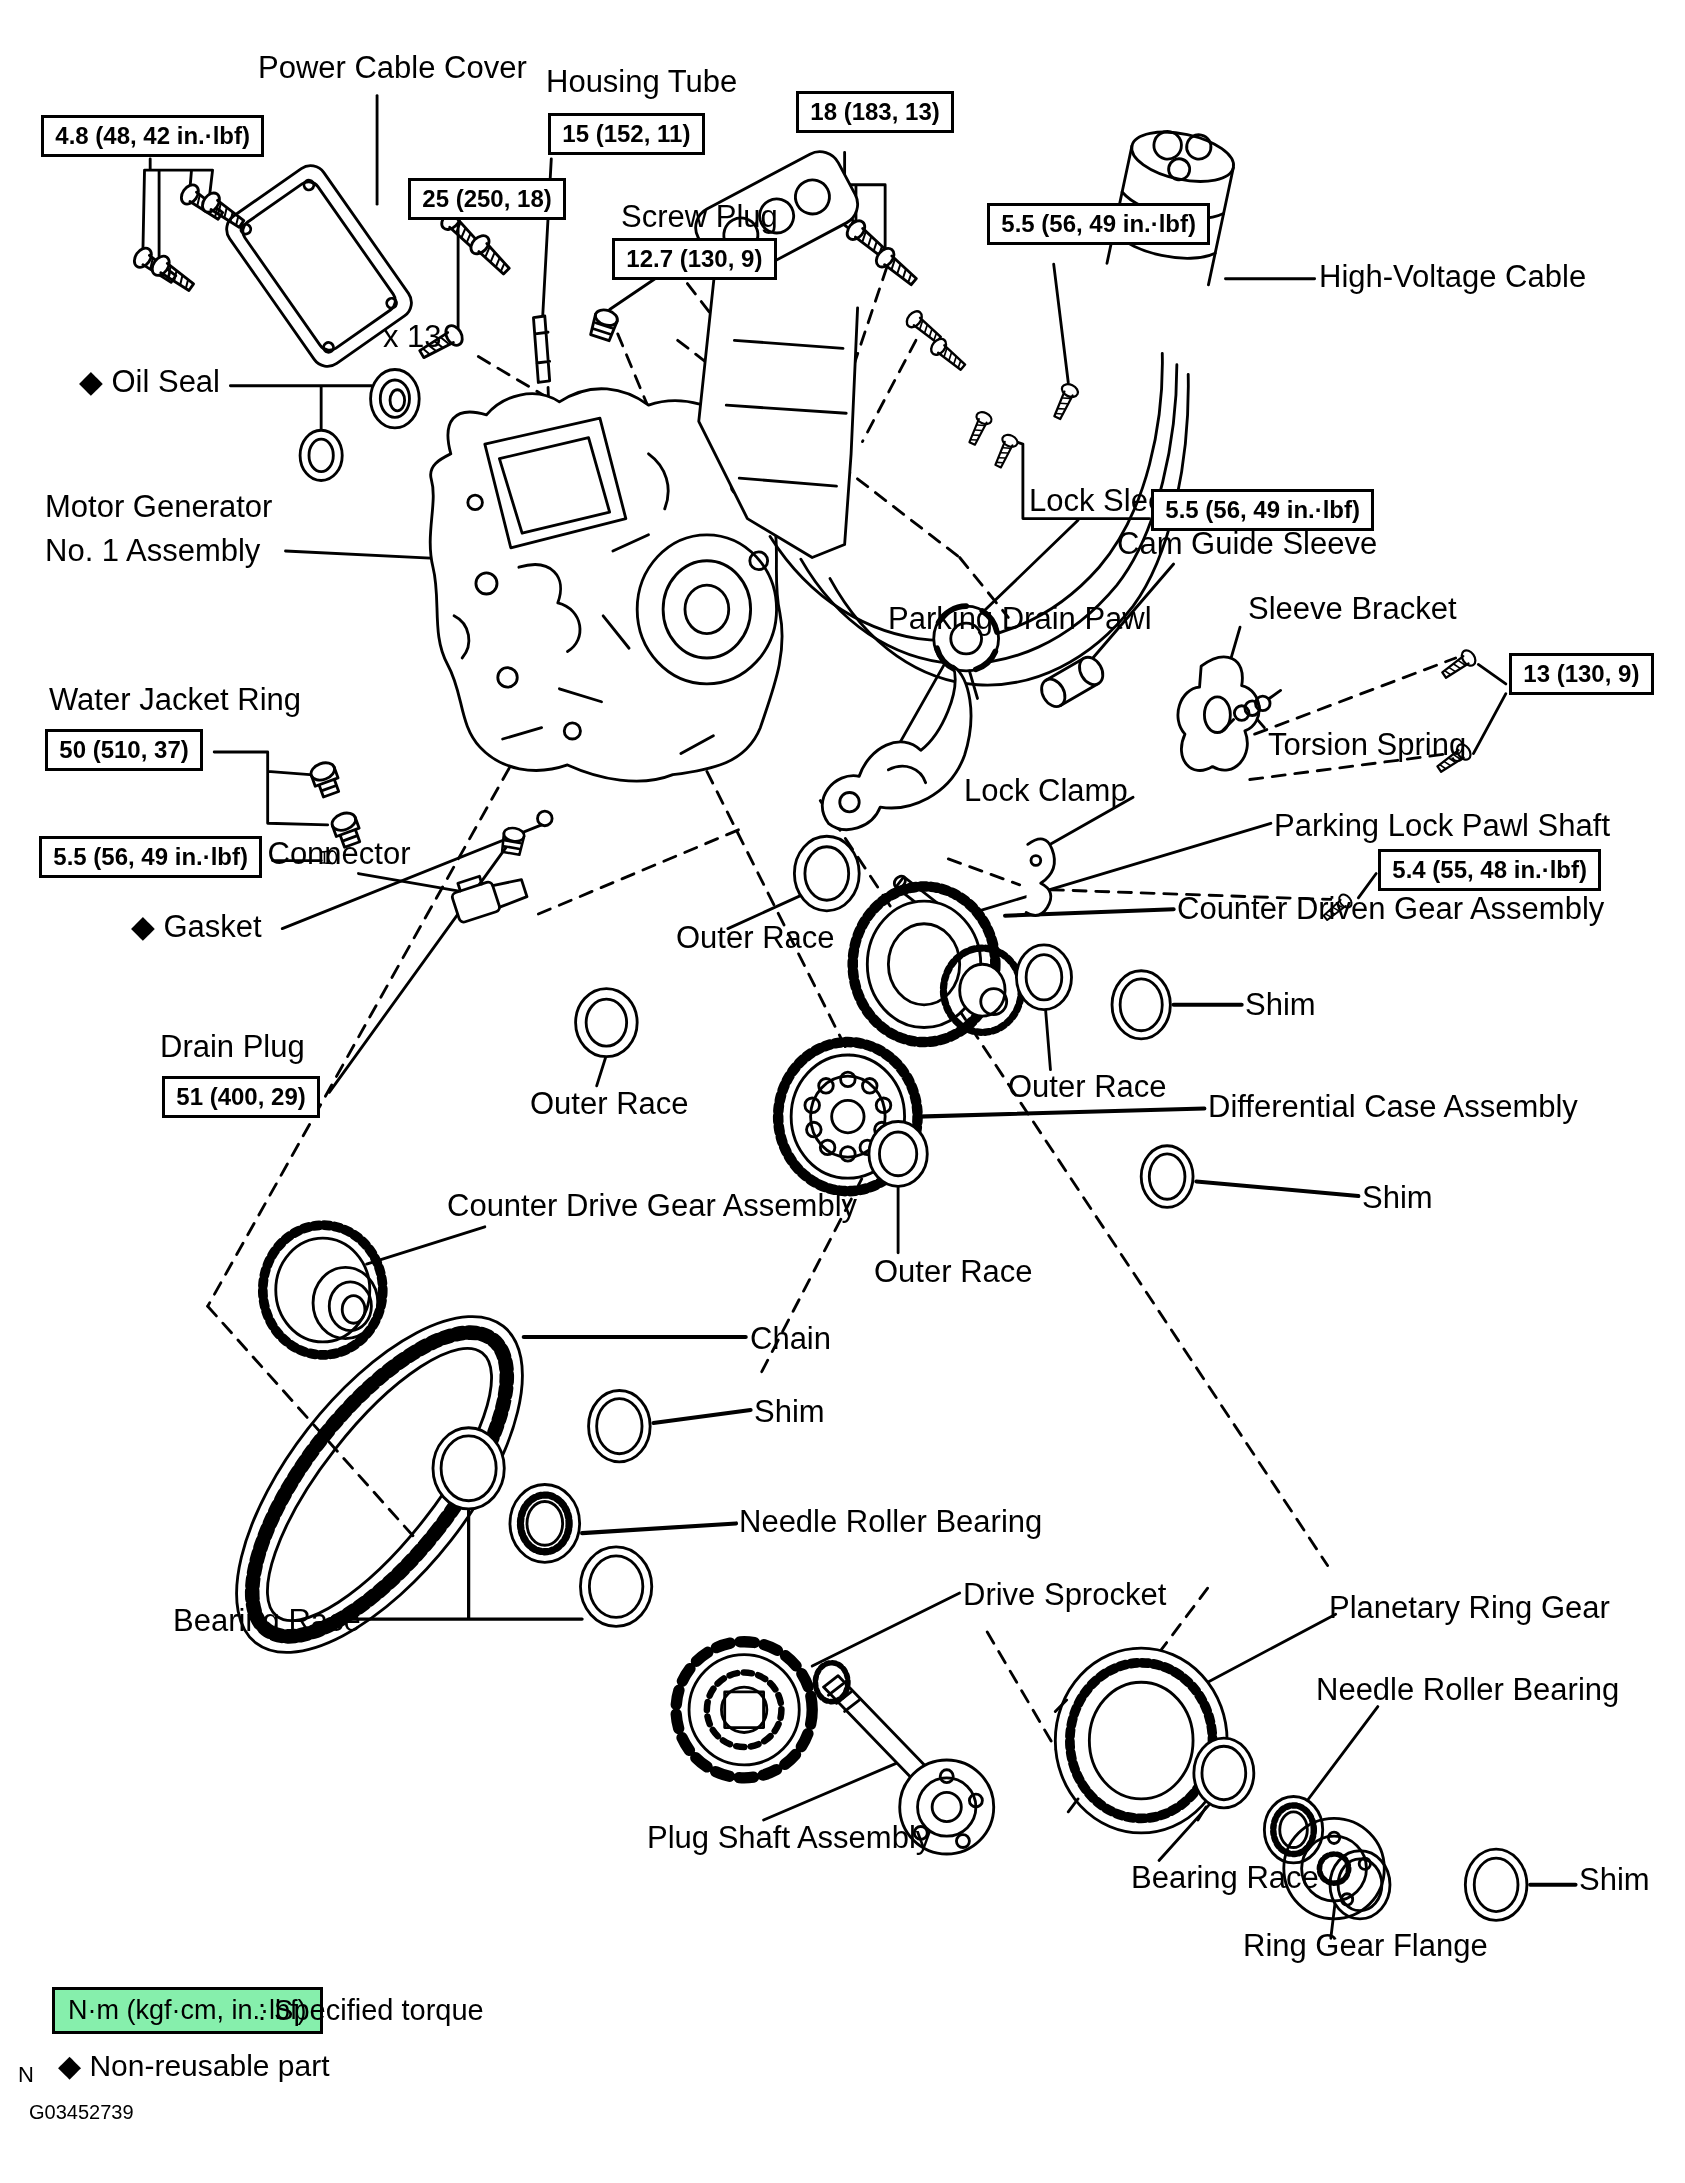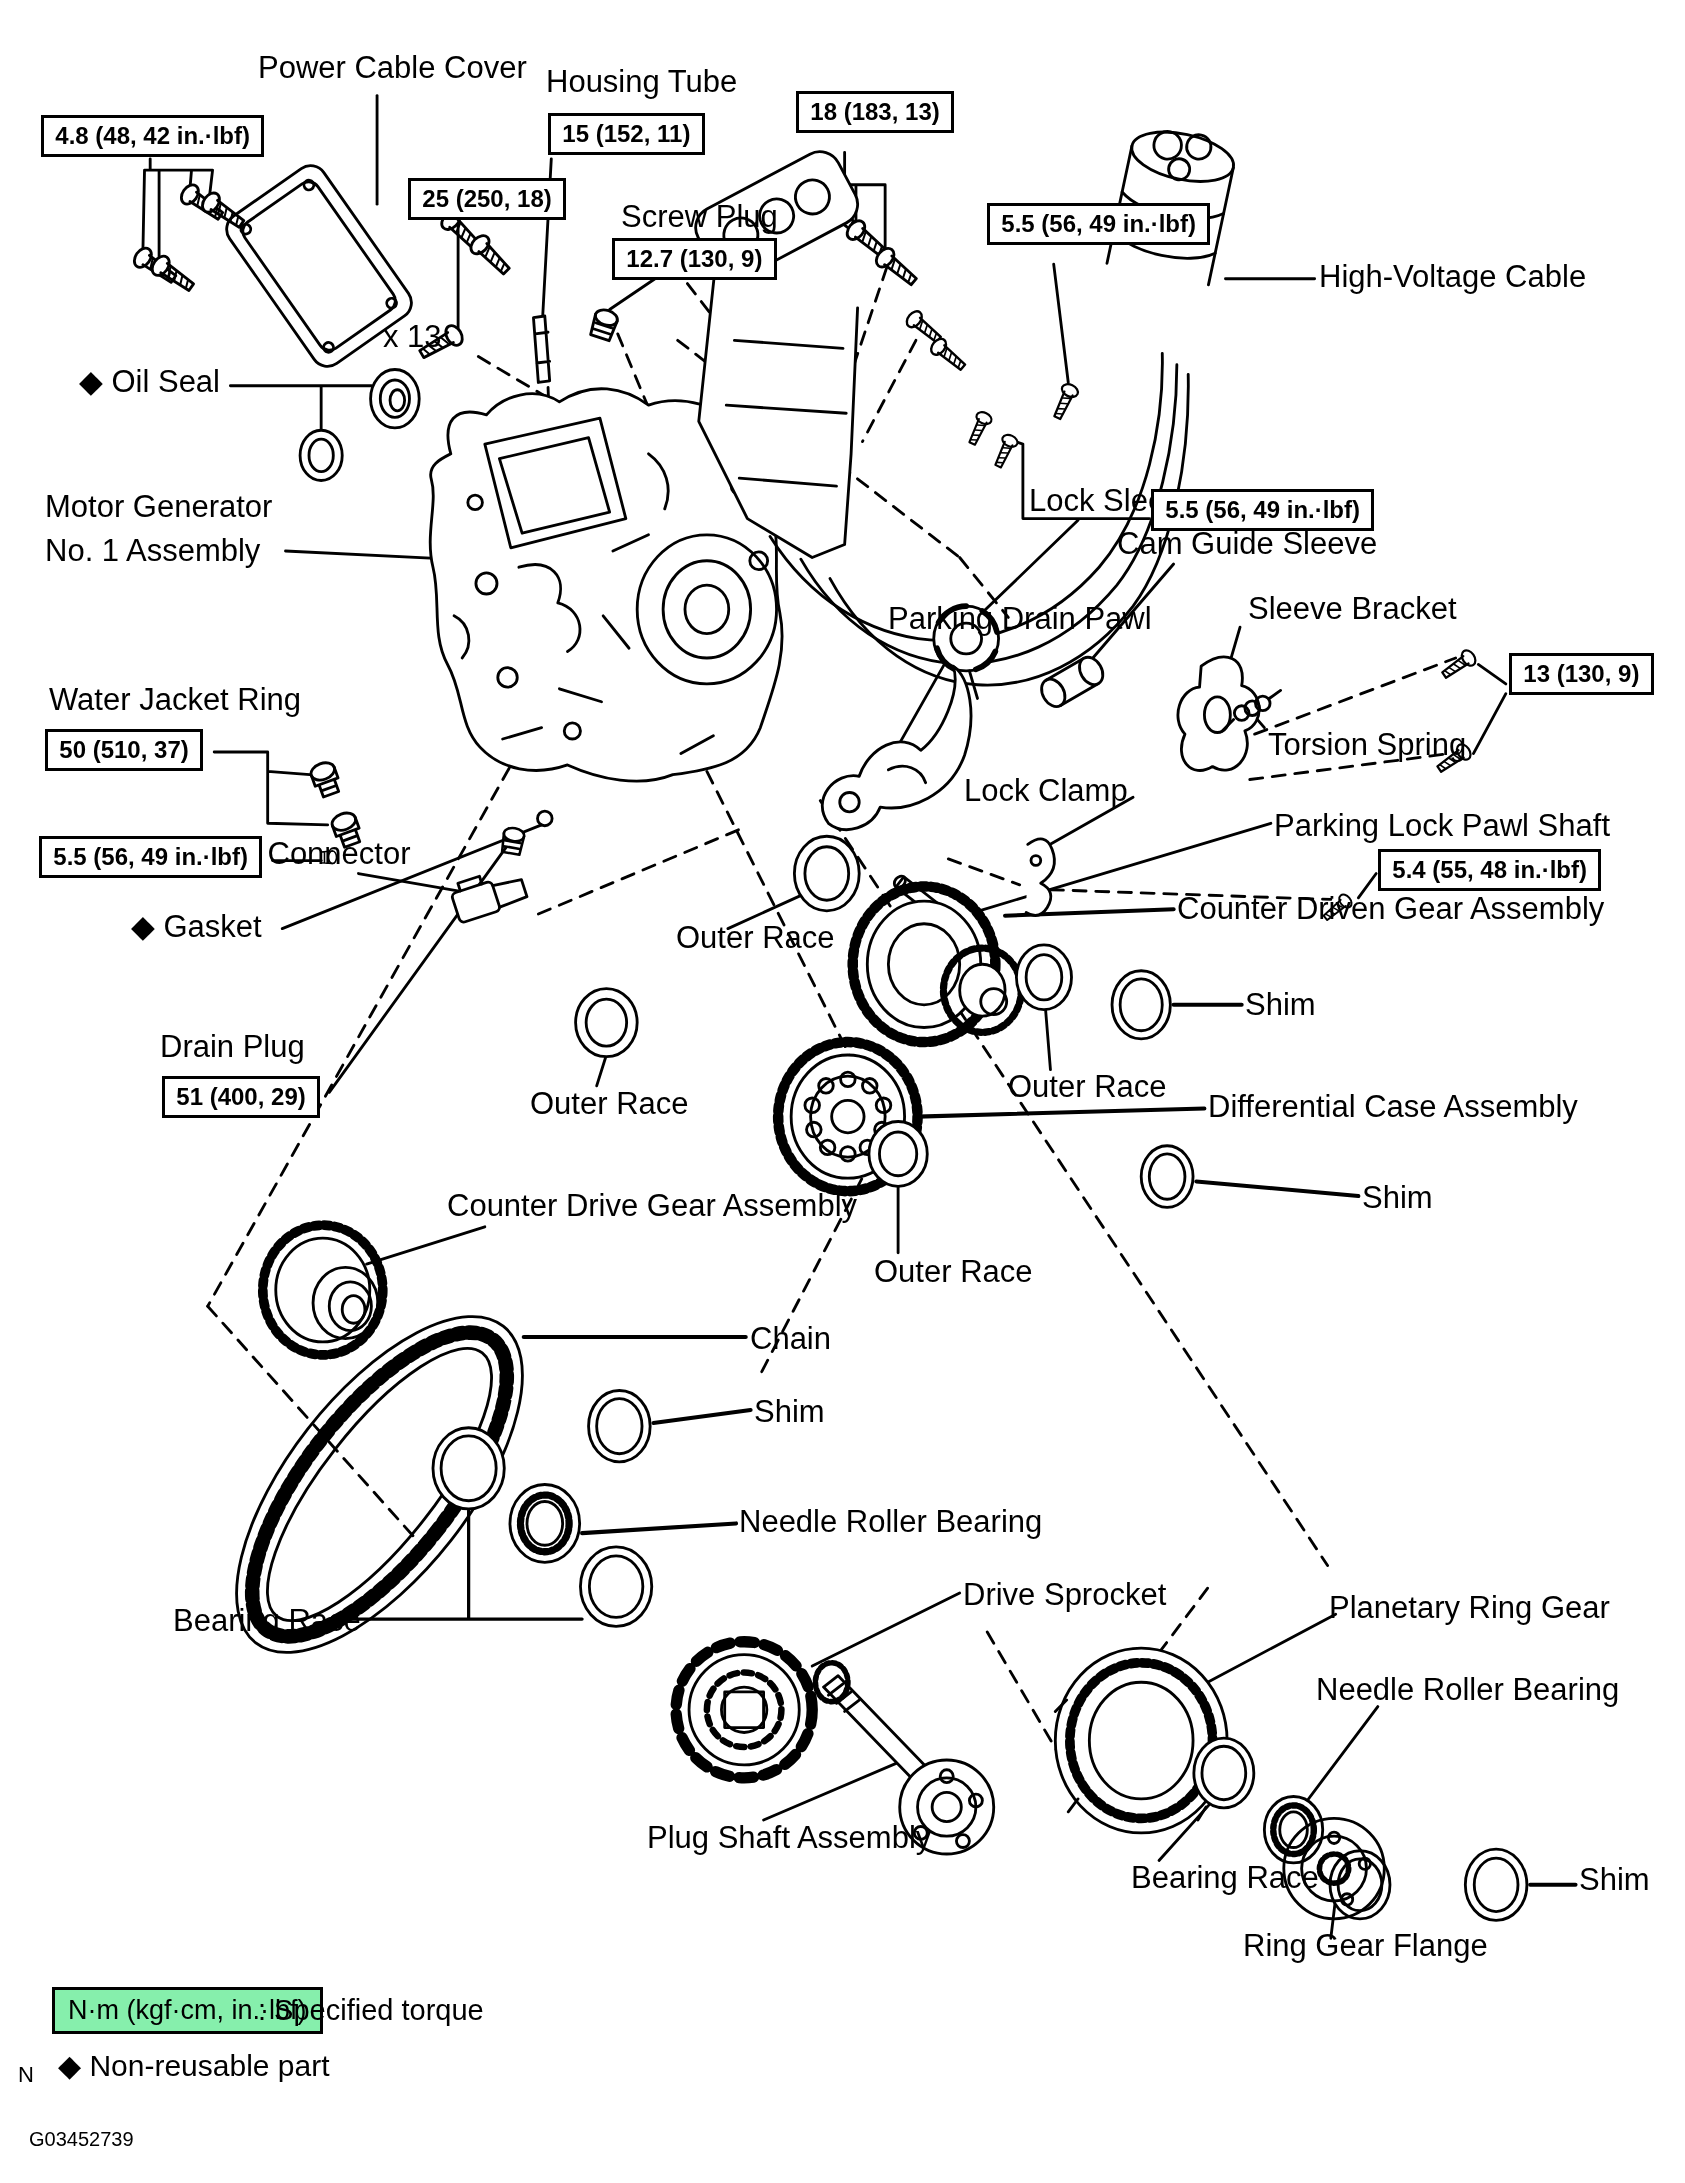--- a/index.html
+++ b/index.html
@@ -6,21 +6,21 @@
   body{width:1686px;height:2183px;position:relative;overflow:hidden;
        font-family:"Liberation Sans",sans-serif;color:#000;}
   #canvas{position:absolute;left:0;top:0;width:1686px;height:2183px;}
   svg{position:absolute;left:0;top:0;}
   .lbl{position:absolute;font-size:31px;line-height:1.05;white-space:nowrap;}
   .tq{position:absolute;border:3.2px solid #000;background:#fff;padding:4px 11.3px;
       font-size:24px;font-weight:bold;white-space:nowrap;}
   .legendbox{position:absolute;border:3.2px solid #000;background:#86efac;padding:4.9px 13px;
       font-size:27px;white-space:nowrap;}
   .small{font-size:22px;}
-  .tiny{font-size:20px;margin-top:27px;}
+  .tiny{font-size:20px;}
 </style>
 </head>
 <body>
 
 <div id="canvas">
 
 <svg width="1686" height="2183" viewBox="0 0 2080 2694" fill="none" stroke="#000" stroke-width="3.5" stroke-linecap="round" stroke-linejoin="round">
 
   <defs>
     <g id="bolt">

